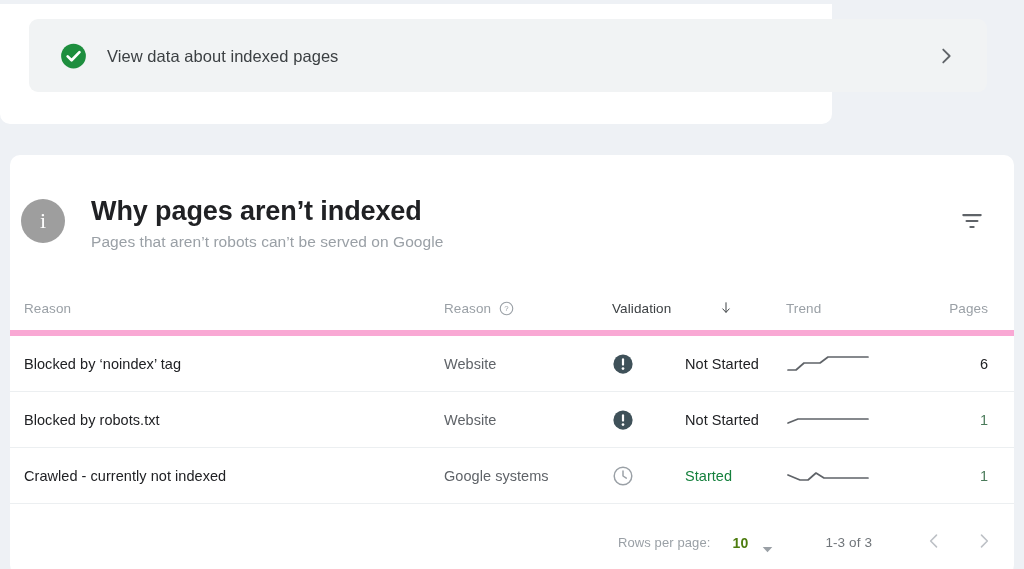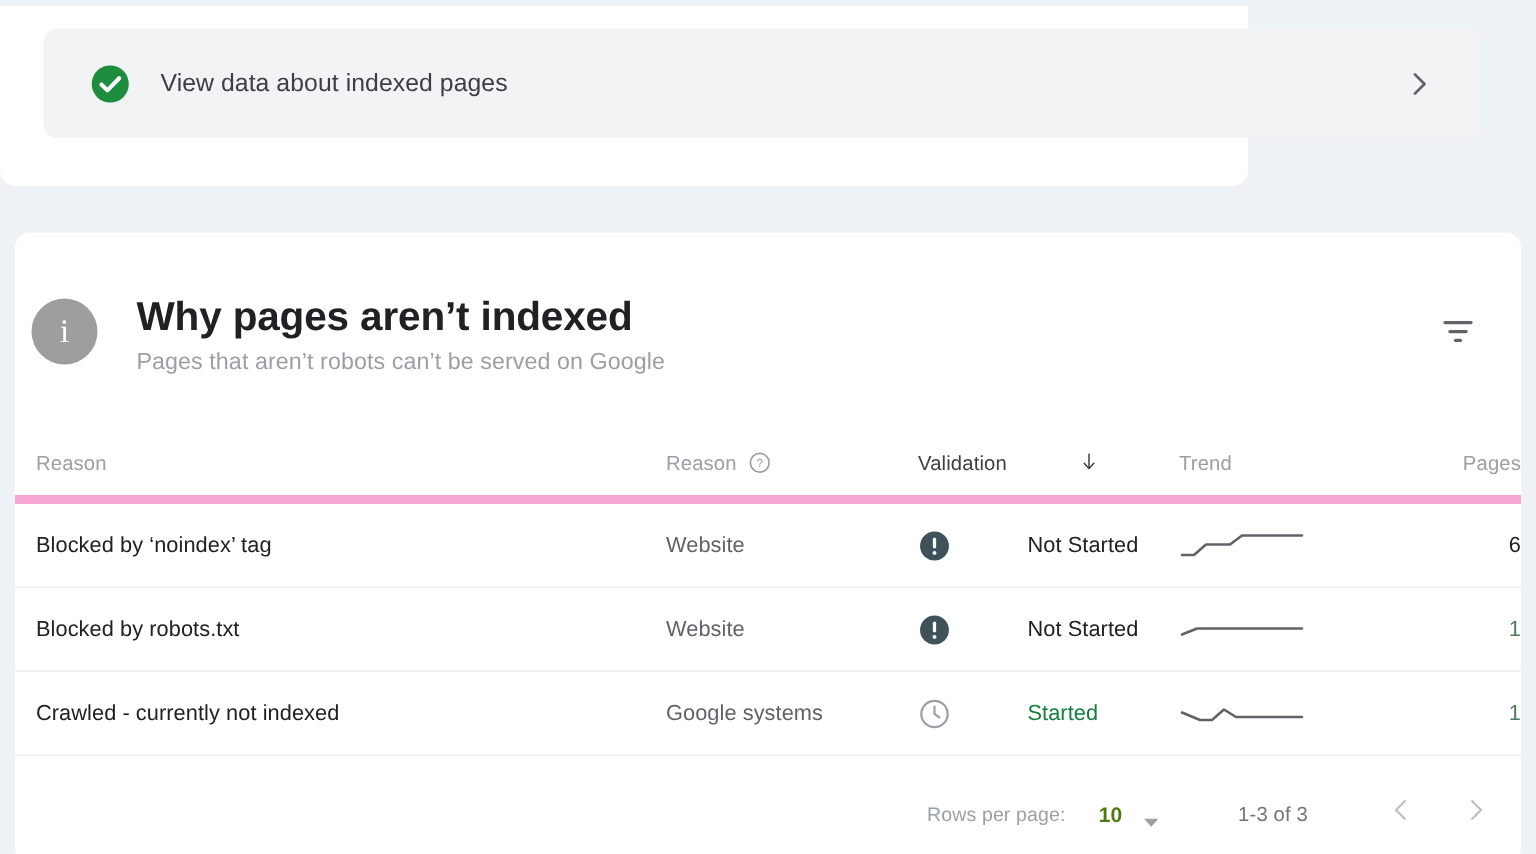--- a/index.html
+++ b/index.html
@@ -164,21 +164,21 @@
   }
 
   .row.data-row {
     cursor: pointer;
   }
 
   .c-reason   { position: absolute; left: 14px; }
   .c-source   { position: absolute; left: 434px; }
   .c-validation { position: absolute; left: 602px; display: flex; align-items: center; gap: 39px; }
   .c-trend    { position: absolute; left: 776px; width: 100px; }
-  .c-pages    { position: absolute; right: 0; text-align: right; }
+  .c-pages    { position: absolute; right: 26px; text-align: right; }
 
   .th {
     font-size: 13.5px;
     color: #9aa0a6;
     letter-spacing: 0.1px;
     display: flex;
     align-items: center;
   }
   .th.active { color: #3c4043; }
 

